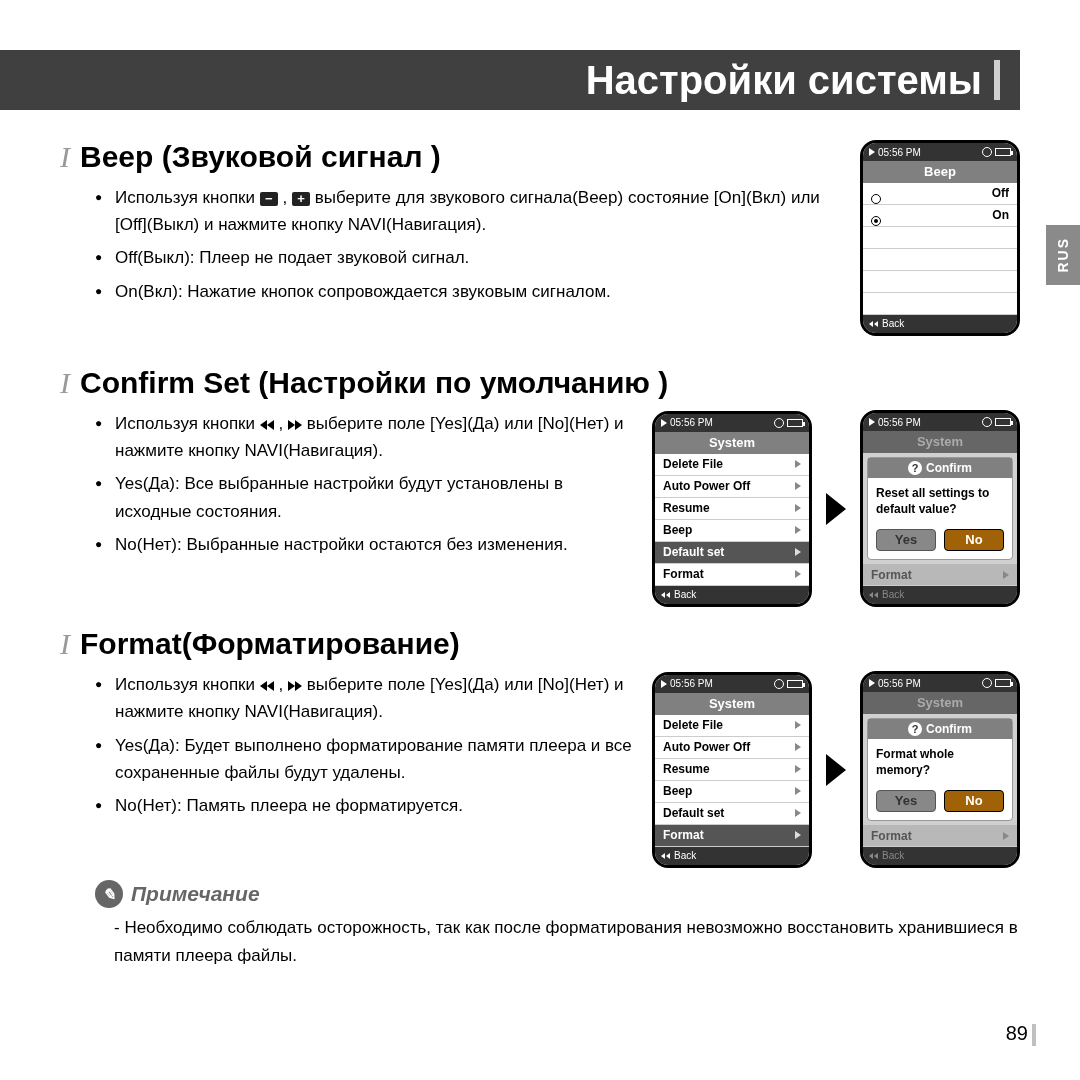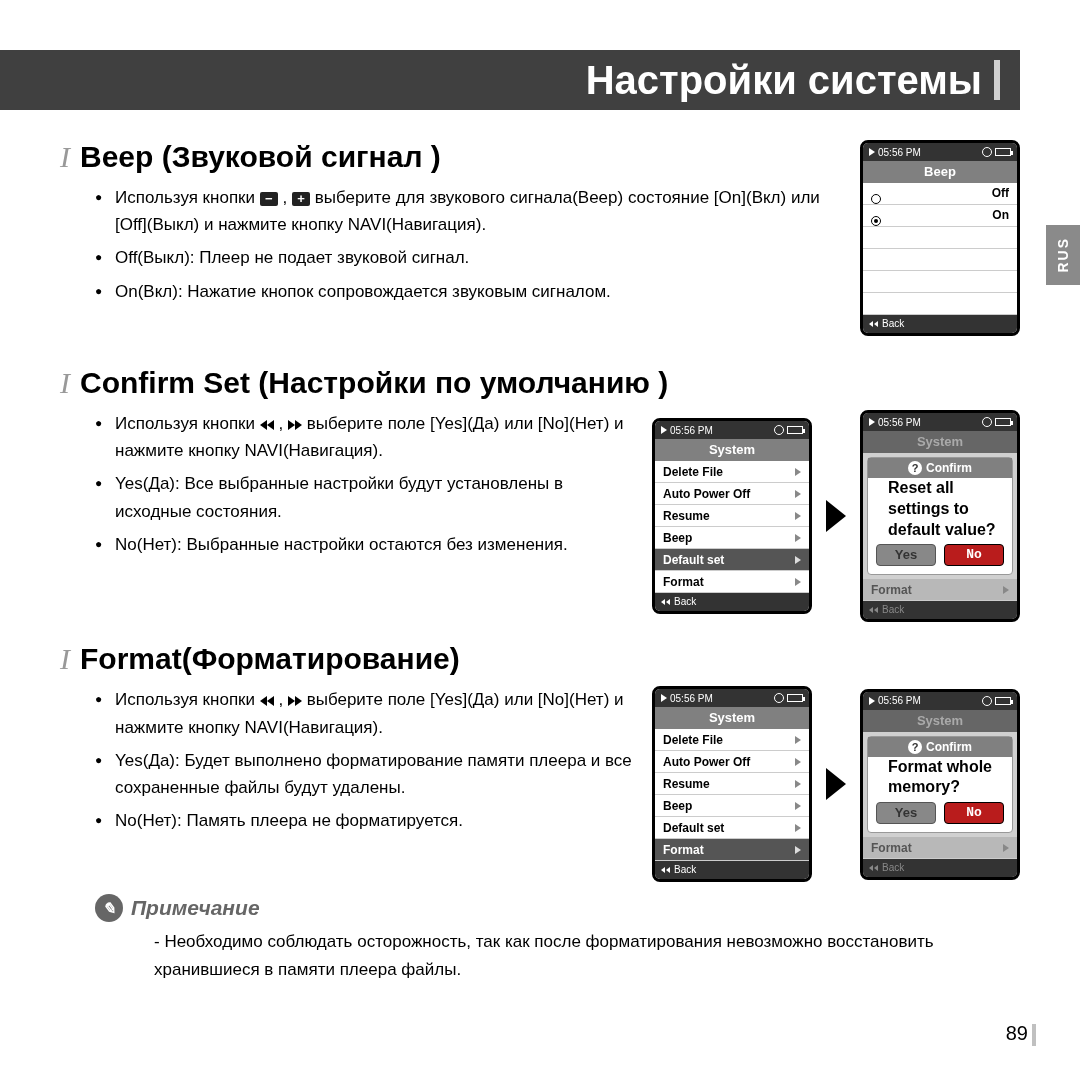--- a/index.html
+++ b/index.html
@@ -31,21 +31,21 @@
     .i-mark { color: #999; font-style: italic; font-family: Georgia, serif; margin-right: 10px; font-weight: normal; }
     .bullet-list { margin-left: 35px; font-size: 17px; line-height: 1.6; }
     .bullet-list li { list-style: none; margin-bottom: 6px; position: relative; padding-left: 20px; }
     .bullet-list li::before { content: "●"; position: absolute; left: 0; font-size: 12px; top: 4px; }
     .row { display: flex; align-items: flex-start; }
     .left-col { flex: 1; }
     .screens { display: flex; align-items: center; gap: 14px; flex-shrink: 0; }
     .screen {
       width: 160px;
       border: 3px solid #000;
-      border-radius: 8px;
+      border-radius: 16px;
       background: #fff;
       overflow: hidden;
       display: flex;
       flex-direction: column;
     }
     .screen.dim { background: #d0d0d0; }
     .status-bar {
       background: #333;
       color: #fff;
       display: flex;
@@ -96,41 +96,41 @@
       font-size: 10px;
       padding: 0 6px;
       display: flex;
       align-items: center;
       gap: 4px;
     }
     .back-ic { display: inline-flex; gap: 1px; }
     .back-ic span { width: 0; height: 0; border-top: 3px solid transparent; border-bottom: 3px solid transparent; border-right: 4px solid #fff; }
     .confirm-bar { background: #808080; color: #fff; text-align: center; height: 20px; line-height: 20px; font-size: 12px; font-weight: bold; display: flex; align-items: center; justify-content: center; gap: 4px; }
     .q-ic { width: 14px; height: 14px; border-radius: 50%; background: #fff; color: #333; display: flex; align-items: center; justify-content: center; font-size: 11px; }
-    .dialog-text { font-size: 16px; font-weight: bold; padding: 0; line-height: 1.3; margin-left: 20px; }
+    .dialog-text { font-size: 12px; font-weight: bold; padding: 8px; line-height: 1.3; }
     .btn-row { display: flex; gap: 8px; padding: 4px 8px 8px; }
     .dlg-btn { flex: 1; background: #888; border: 1px solid #555; border-radius: 4px; height: 22px; line-height: 20px; text-align: center; font-size: 13px; font-weight: bold; color: #333; }
-    .dlg-btn.sel { background: #b91c1c; color: #fff; border-color: #000; font-family: Liberation Mono, monospace; }
+    .dlg-btn.sel { background: #a16207; color: #fff; border-color: #000; }
     .big-arrow { width: 0; height: 0; border-top: 16px solid transparent; border-bottom: 16px solid transparent; border-left: 20px solid #000; align-self: center; }
     .side-tab {
       position: absolute;
       right: 0;
       top: 225px;
       width: 34px;
       height: 60px;
       background: #8a8a8a;
       color: #fff;
       display: flex;
       align-items: center;
       justify-content: center;
     }
     .side-tab span { writing-mode: vertical-rl; transform: rotate(180deg); font-weight: bold; letter-spacing: 2px; font-size: 14px; }
     .note-title { font-style: italic; font-weight: bold; font-size: 21px; color: #666; display: flex; align-items: center; gap: 8px; margin: 12px 0 6px 35px; }
     .note-ic { width: 28px; height: 28px; border-radius: 50%; background: #666; color: #fff; display: flex; align-items: center; justify-content: center; font-size: 16px; }
-    .note-text { margin-left: 94px; font-size: 17px; line-height: 1.6; }
+    .note-text { margin-left: 54px; font-size: 17px; line-height: 1.6; }
     .page-num { position: absolute; bottom: 34px; right: 44px; font-size: 20px; }
     .page-num-bar { display: inline-block; width: 4px; height: 22px; background: #c0c0c0; vertical-align: middle; margin-left: 4px; }
     .minus-ic, .plus-ic { display: inline-block; width: 18px; height: 14px; background: #222; color: #fff; text-align: center; line-height: 13px; font-size: 13px; font-weight: bold; border-radius: 2px; vertical-align: middle; }
     .skip-ic { display: inline-flex; align-items: center; vertical-align: middle; }
     .skip-ic .t1, .skip-ic .t2 { width: 0; height: 0; }
     .skip-ic.back .t1, .skip-ic.back .t2 { border-top: 5px solid transparent; border-bottom: 5px solid transparent; border-right: 7px solid #000; }
     .skip-ic.fwd .t1, .skip-ic.fwd .t2 { border-top: 5px solid transparent; border-bottom: 5px solid transparent; border-left: 7px solid #000; }
   </style>
 </head>
 <body>

